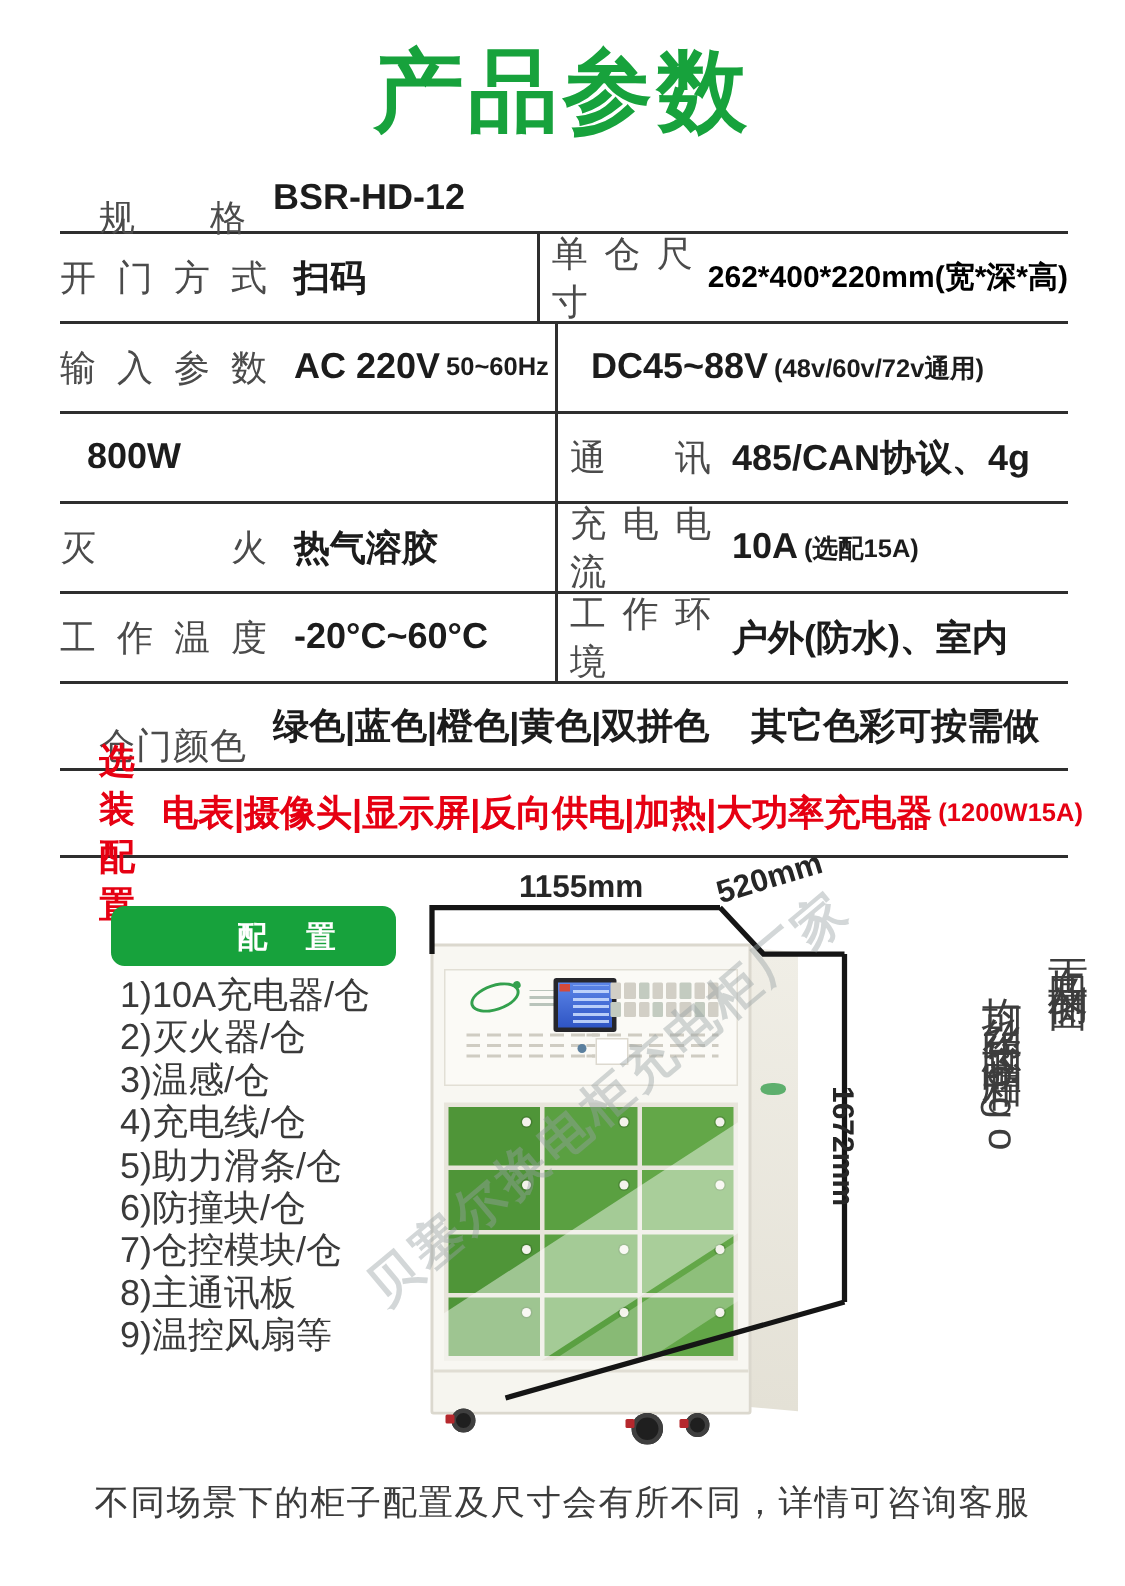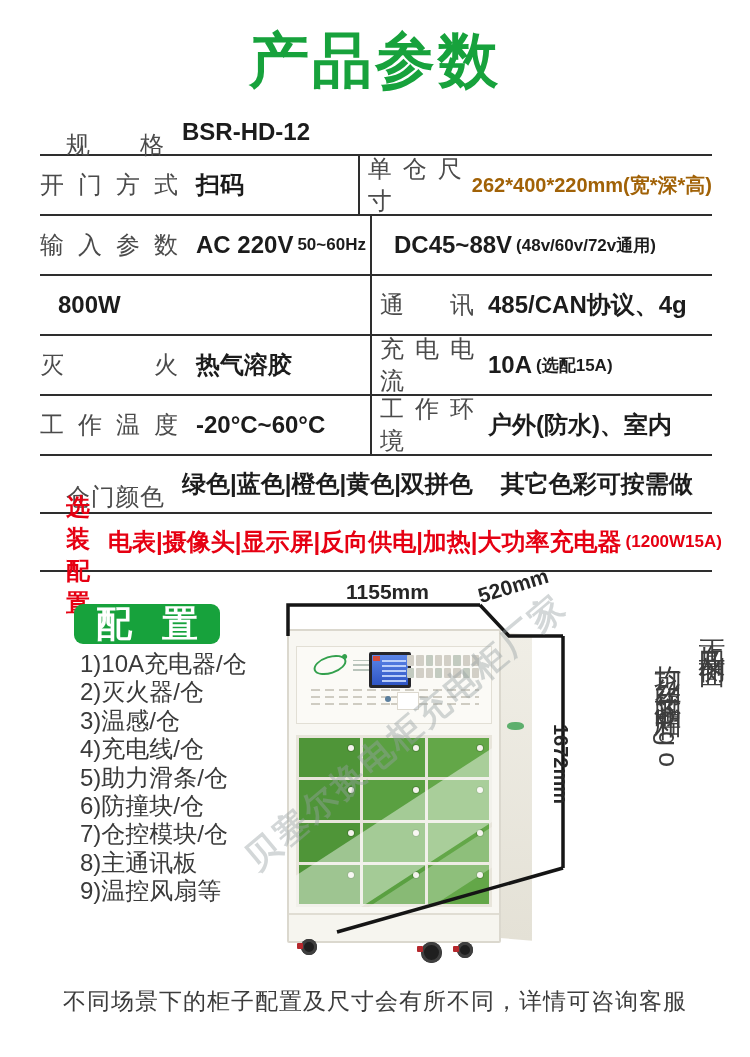--- a/index.html
+++ b/index.html
@@ -22,29 +22,29 @@
   .cell{display:flex;align-items:center;height:auto;}
   .cell-left{width:330px;border-right:2px solid #2e2e2e;}
   .cell-right{flex:1;padding-left:8px;}
   .lbl{color:#4b4b4b;font-size:24px;display:inline-block;}
   .lbl-l{width:138px;text-align:justify;text-align-last:justify;}
   .lbl-r{width:94px;text-align:justify;text-align-last:justify;}
   .lbl-f{width:98px;margin-left:26px;text-align:justify;text-align-last:justify;margin-top:25px;}
   .val{color:#1c1c1c;font-size:24px;font-weight:600;margin-left:18px;white-space:nowrap;}
   .val-r{margin-left:14px;}
   .vsmall{font-size:17px;font-weight:600;margin-left:4px;color:#1c1c1c;}
-  .two-line{margin-left:10px;font-size:20px;line-height:26px;font-weight:600;color:#a16207;white-space:nowrap;}
+  .two-line{margin-left:10px;font-size:20px;line-height:26px;font-weight:600;color:#000000;white-space:nowrap;}
   .note{margin-left:28px;font-size:24px;font-weight:600;color:#1c1c1c;white-space:nowrap;}
   .row-optional .lbl-f,.row-optional .val,.row-optional .vsmall{color:#e60012;font-weight:700;}
   
   .lower{position:relative;height:402px;}
   .badge{
     position:absolute;left:74px;top:32px;width:146px;height:40px;background:#17a23c;border-radius:9px;
-    color:#fff;font-size:36px;font-weight:700;display:flex;align-items:center;justify-content:center;
-    letter-spacing:10px;text-indent:10px;
+    color:#fff;font-size:20px;font-weight:700;display:flex;align-items:center;justify-content:center;
+    letter-spacing:10px;text-indent:10px;padding-left:44px;
   }
   .cfg-list{position:absolute;left:80px;top:78px;margin:0;padding:0;list-style:none;
     font-size:24px;line-height:28.4px;color:#3a3a3a;}
   
   .cab-side{position:absolute;left:500px;top:60px;width:32px;height:306px;
     background:linear-gradient(180deg,#f0eee6,#e4e1d6);transform:skewY(5deg);transform-origin:left top;}
   .side-logo{position:absolute;left:507px;top:150px;width:17px;height:8px;background:#3aa050;border-radius:45%;opacity:.8;}
   .cabinet{position:absolute;left:287px;top:57px;width:214px;height:314px;box-sizing:border-box;
     background:#f8f7f2;border:2px solid #dbd8ce;border-radius:2px;z-index:1;}
   .cab-panel{position:absolute;left:7px;top:15px;right:7px;height:76px;background:#fbfaf6;border:1px solid #e2dfd5;}

